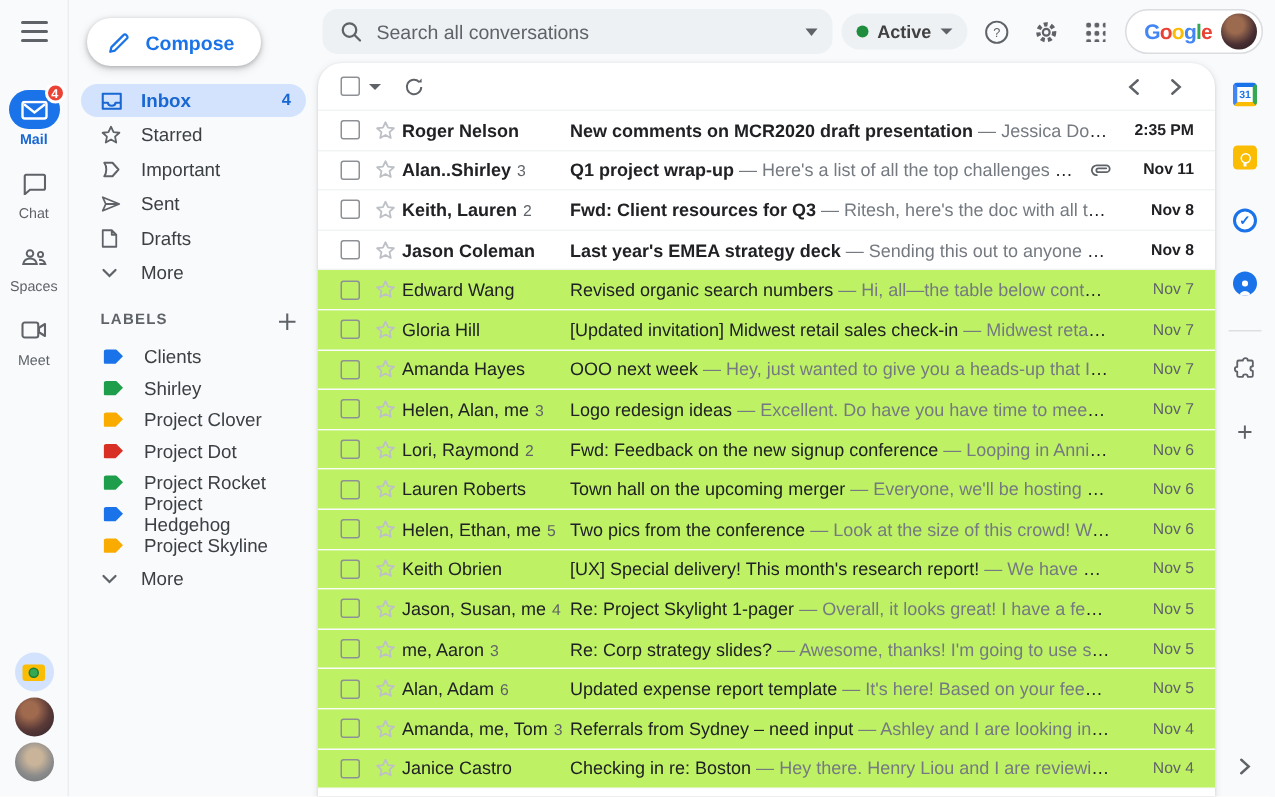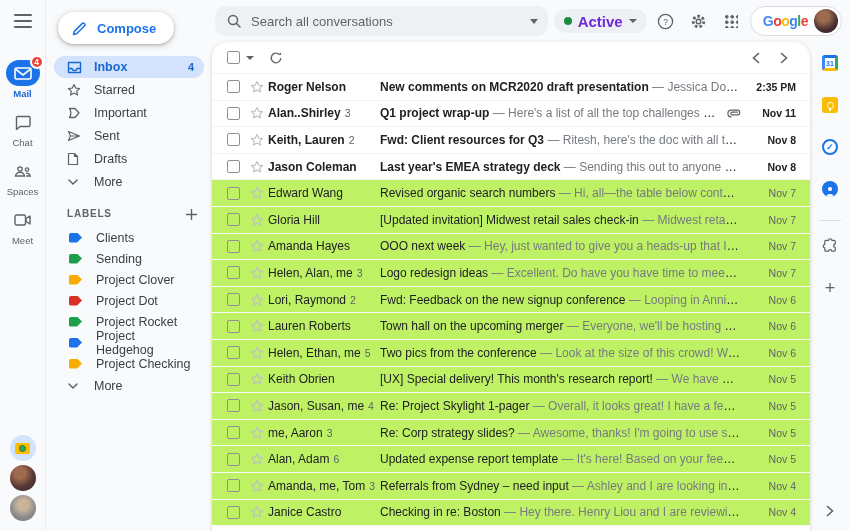--- a/index.html
+++ b/index.html
@@ -41,21 +41,21 @@
 
   
   .main { flex:1; display:flex; flex-direction:column; min-width:0; }
   .topbar { height:42px; display:flex; align-items:center; flex-shrink:0; padding:0 8px 0 3px; gap:6px; }
   .search { width:352px; height:30px; background:#eef1f4; border-radius:10px; display:flex; align-items:center; padding:0 10px 0 12px; gap:10px; cursor:text; }
   .search input { border:none; outline:none; background:transparent; flex:1; font-size:13px; color:#3c4043; font-family:"Liberation Sans",sans-serif; }
   .search input::placeholder { color:#5f6368; }
   .caret { width:0; height:0; border-left:4px solid transparent; border-right:4px solid transparent; border-top:5px solid #5f6368; }
   .status-pill { margin-left:auto; height:24px; background:#eef1f4; border-radius:12px; display:flex; align-items:center; gap:6px; padding:0 10px; cursor:pointer; }
   .status-dot { width:8px; height:8px; border-radius:50%; }
-  .status-pill .stext { font-size:15px; color:#6d28d9; font-weight:bold; }
+  .status-pill .stext { font-size:12px; color:#404040; font-weight:bold; }
   .tb-icon { width:28px; height:28px; display:flex; align-items:center; justify-content:center; cursor:pointer; border-radius:50%; }
   .apps-grid { width:14px; height:14px; background:radial-gradient(circle, #5f6368 1.6px, transparent 1.9px); background-size:5.5px 5.5px; background-position:0 0; }
   .google-chip { height:30px; border:1px solid #dadce0; background:#fff; border-radius:15px; display:flex; align-items:center; gap:6px; padding:0 3px 0 12px; cursor:pointer;text-align:center; }
   .glogo { font-size:14px; font-weight:bold; letter-spacing:-.5px; }
   .google-chip .gav { width:24px; height:24px; border-radius:50%; background:radial-gradient(circle at 40% 32%, #9c6b4f 25%, #4a3034 60%, #23181c 100%); }
 
   .content { flex:1; display:flex; min-height:0; }
   .card { flex:1; background:#fff; border-radius:16px 16px 0 0; box-shadow:0 1px 2px rgba(60,64,67,.18), 0 1px 4px 1px rgba(60,64,67,.08); display:flex; flex-direction:column; min-width:0; }
   .toolbar { height:32px; display:flex; align-items:center; padding:0 14px 0 15px; border-bottom:1px solid #f1f3f4; flex-shrink:0; gap:4px; }
   .cb { width:13px; height:13px; border:1.5px solid #8d9195; border-radius:2px; cursor:pointer; flex-shrink:0; }
@@ -226,21 +226,21 @@
         </svg>
     </div>
     <div id="labels-list">
   <div class="label-item">
     <span class="tag-chip" style="background: rgb(26, 115, 232);"></span>
     <span>Clients</span>
   </div>
 
   <div class="label-item">
     <span class="tag-chip" style="background: rgb(30, 158, 74);"></span>
-    <span>Sending</span>
+    <span>Shirley</span>
   </div>
 
   <div class="label-item">
     <span class="tag-chip" style="background: rgb(249, 171, 0);"></span>
     <span>Project Clover</span>
   </div>
 
   <div class="label-item">
     <span class="tag-chip" style="background: rgb(217, 48, 37);"></span>
     <span>Project Dot</span>
@@ -251,21 +251,21 @@
     <span>Project Rocket</span>
   </div>
 
   <div class="label-item">
     <span class="tag-chip" style="background: rgb(26, 115, 232);"></span>
     <span>Project Hedgehog</span>
   </div>
 
   <div class="label-item">
     <span class="tag-chip" style="background: rgb(249, 171, 0);"></span>
-    <span>Project Checking</span>
+    <span>Project Skyline</span>
   </div>
 </div>
     <div class="nav-item" style="margin-top:1px;">
       <span class="nicon">
           <svg width="12" height="8" viewBox="0 0 12 8">
             <path d="M2 2l4 4 4-4" fill="none" stroke="#5f6368" stroke-width="1.5" stroke-linecap="round"></path>
           </svg>
         </span>
       <span class="nlabel">More</span>
     </div>

